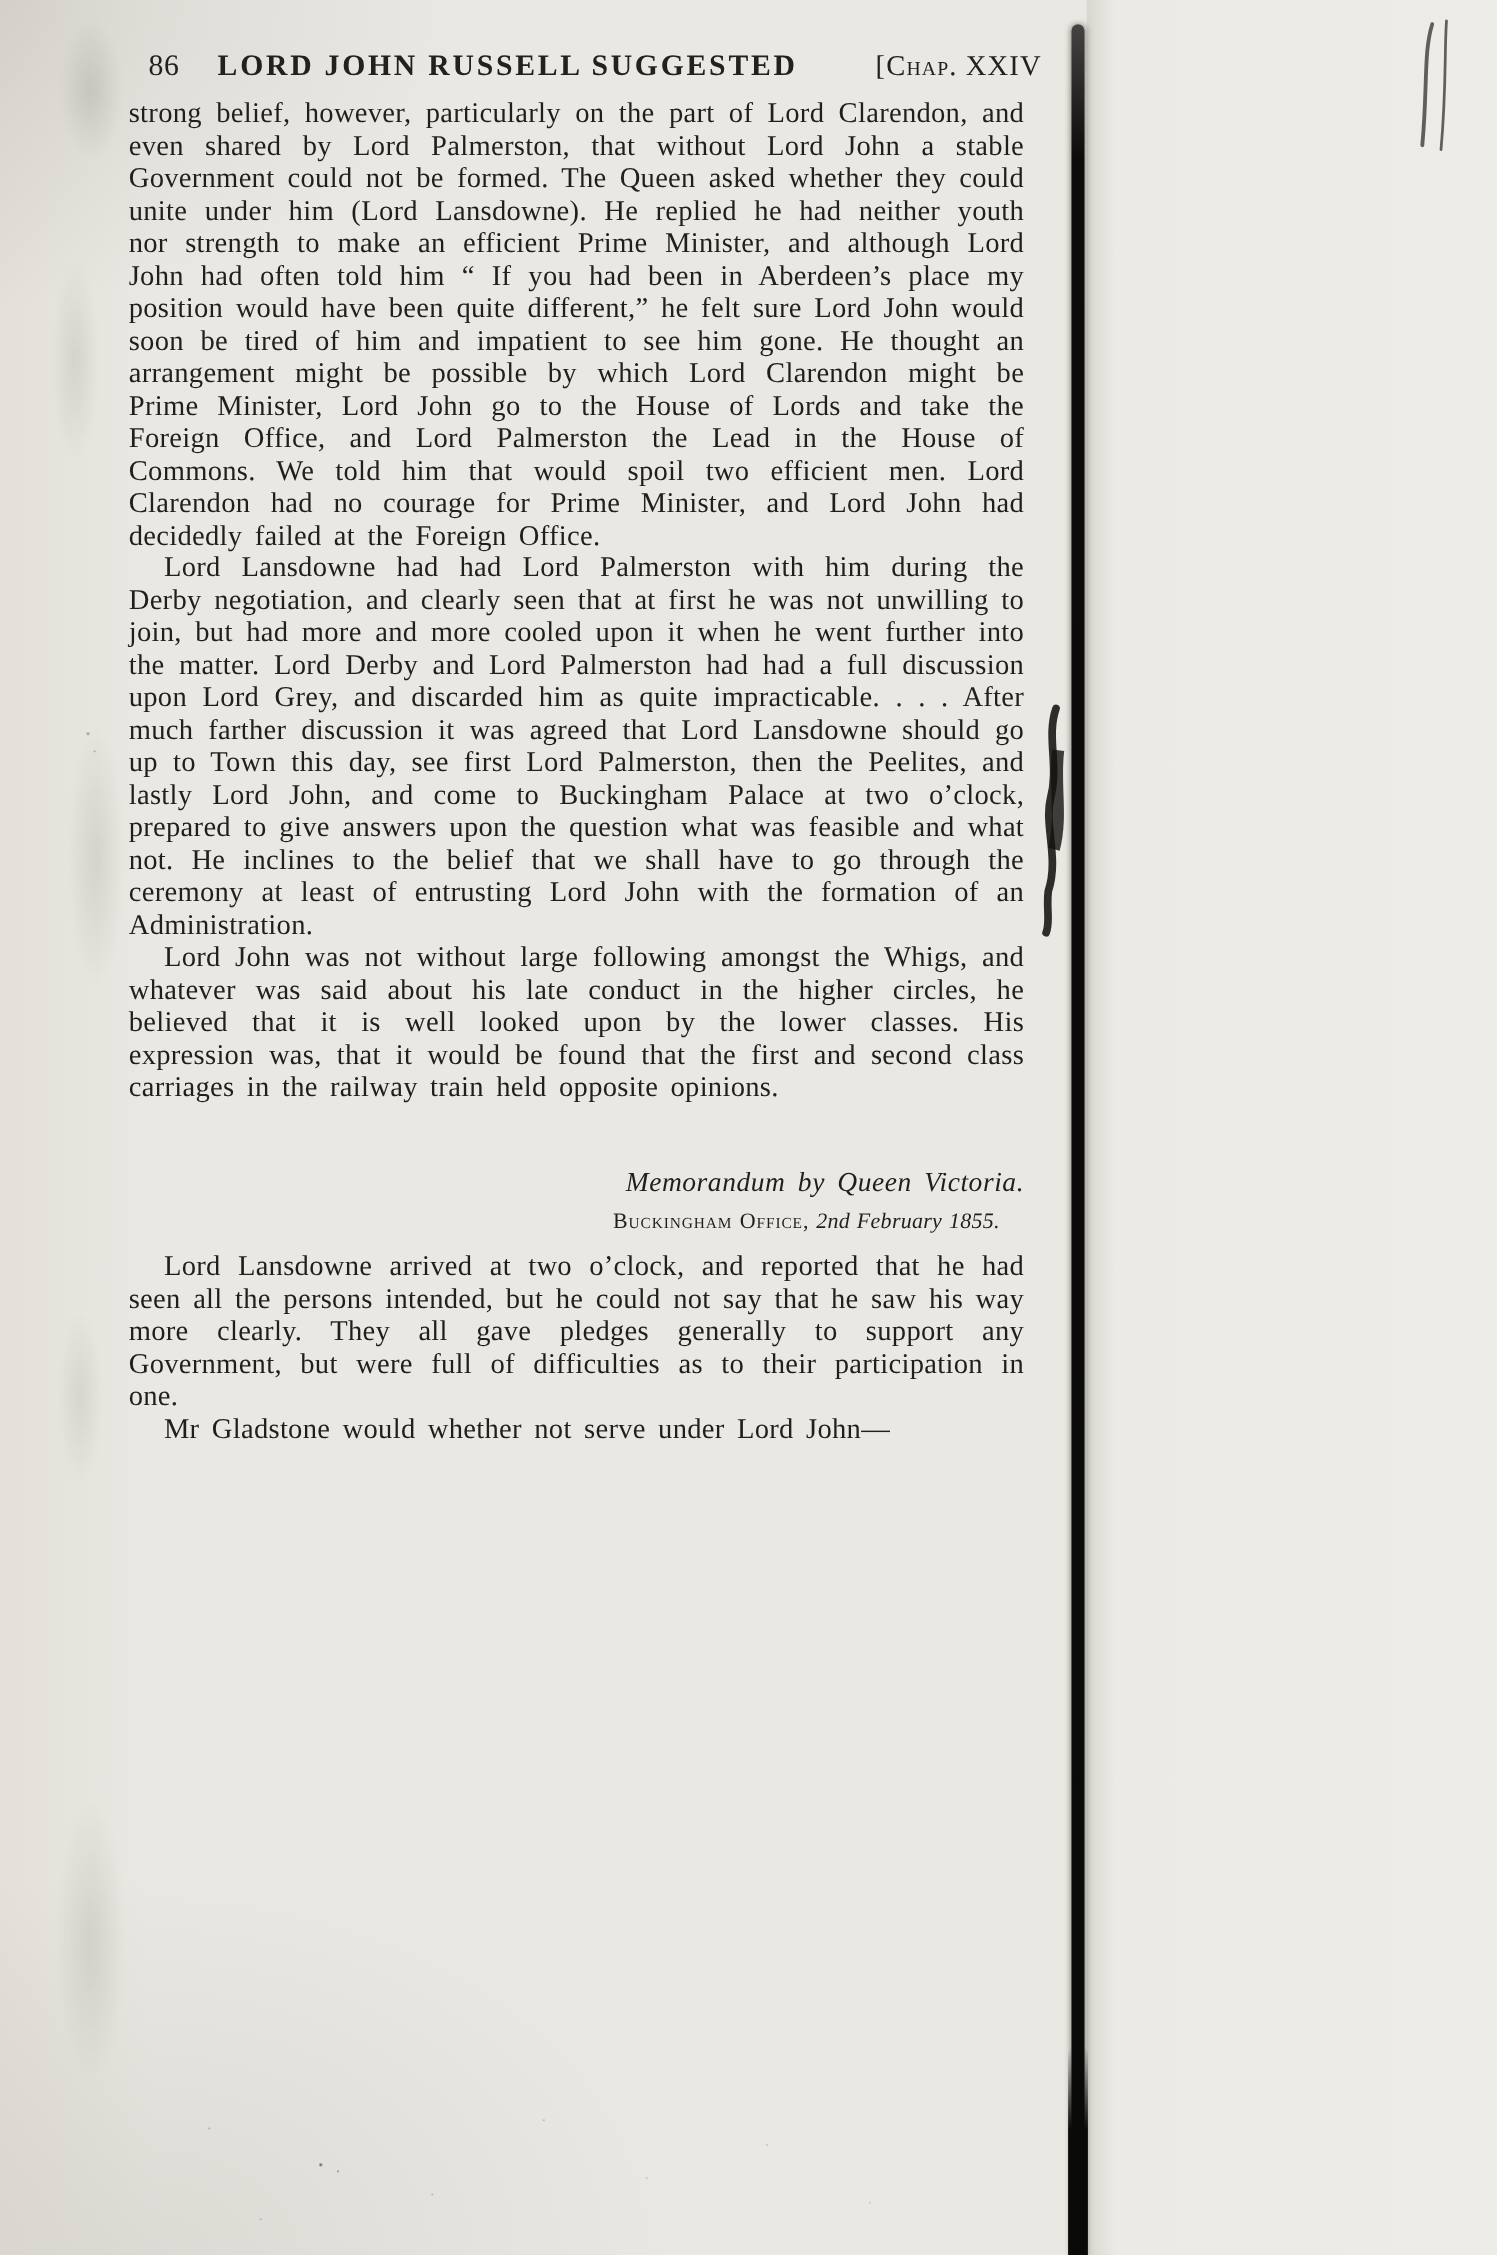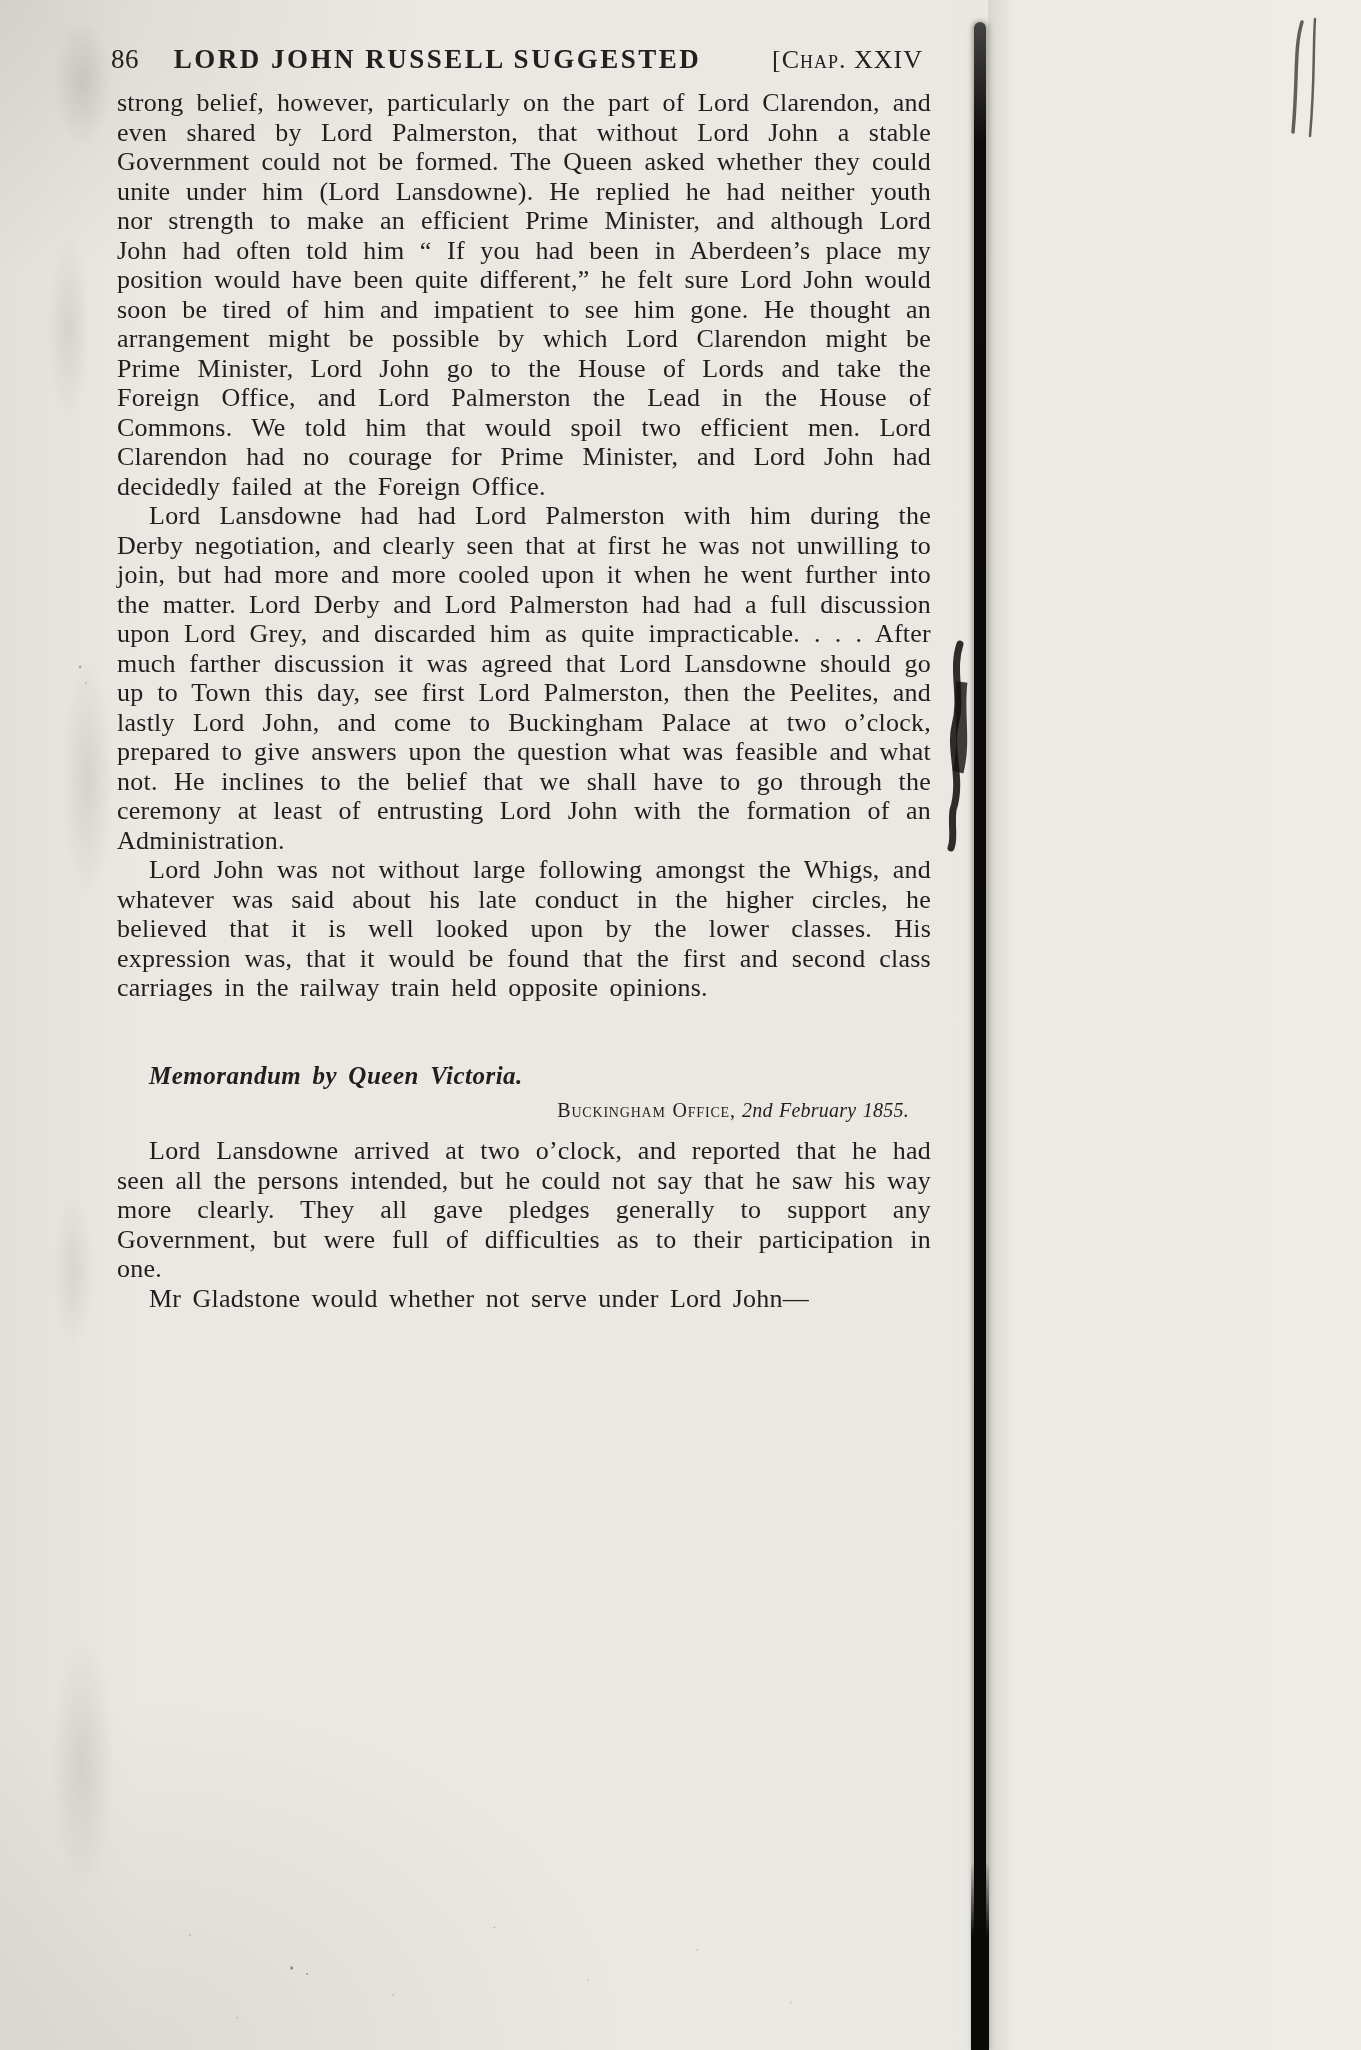--- a/index.html
+++ b/index.html
@@ -26,39 +26,39 @@
     position: absolute; left: 0; top: 0; width: 118px; height: 100%;
     background-image:
       radial-gradient(ellipse 40px 90px at 70% 4%, rgba(90,88,80,0.16), transparent 70%),
       radial-gradient(ellipse 30px 130px at 58% 16%, rgba(90,88,80,0.12), transparent 70%),
       radial-gradient(ellipse 36px 170px at 74% 38%, rgba(90,88,80,0.13), transparent 70%),
       radial-gradient(ellipse 28px 110px at 62% 62%, rgba(90,88,80,0.11), transparent 70%),
       radial-gradient(ellipse 44px 180px at 70% 86%, rgba(90,88,80,0.13), transparent 70%);
     filter: blur(2px);
   }
   .running-head {
-    position: absolute; top: 44px; left: 111px; width: 812px;
+    position: absolute; top: 44px; left: 135px; width: 812px;
     display: flex; align-items: baseline; justify-content: space-between;
     font-size: 27px; letter-spacing: 0.5px; color: #23211e;
   }
   .running-head .running-title { letter-spacing: 2.5px; font-weight: bold; }
   .running-head .chapter-label { font-variant: small-caps; font-size: 26px; letter-spacing: 1px; margin-left: 36px; }
   .text-block {
     position: absolute; top: 88px; left: 117px; width: 814px;
     font-size: 26px; line-height: 29.5px;
     text-align: justify;
     letter-spacing: 0.25px; word-spacing: 4.5px;
     color: #201f1c;
   }
   .text-block p { text-indent: 32px; }
   .text-block p.first { text-indent: 0; }
   .memo-heading {
     margin-top: 58px;
-    text-align: left;
-    font-style: italic; font-weight: bold;
+    text-align: right;
+    font-style: italic; font-weight: normal;
     font-size: 25px; letter-spacing: 0.5px;
     text-indent: 0;
   }
   .dateline {
     margin-top: 8px; margin-right: 22px;
     text-align: right;
     font-size: 20px; line-height: 24px;
     text-indent: 0 !important;
     word-spacing: 1px;
   }

